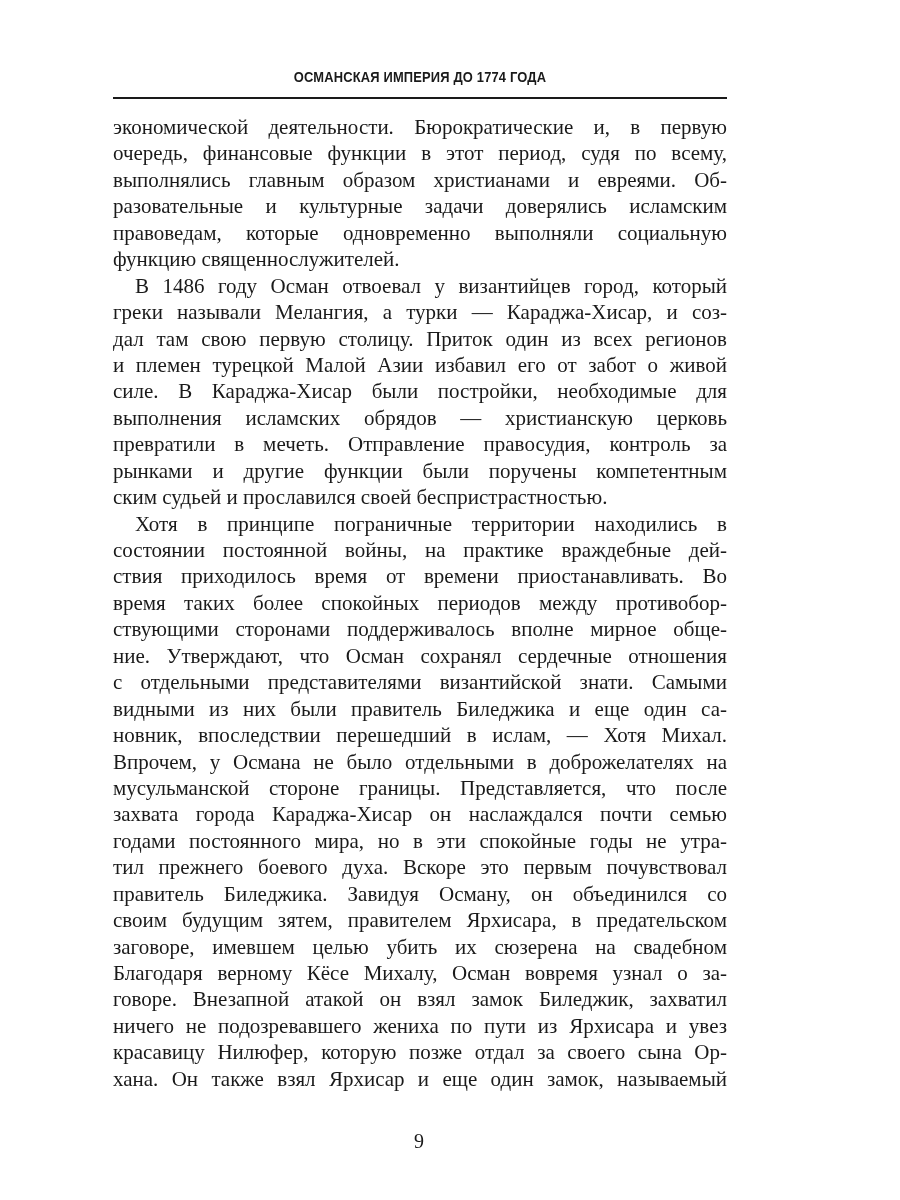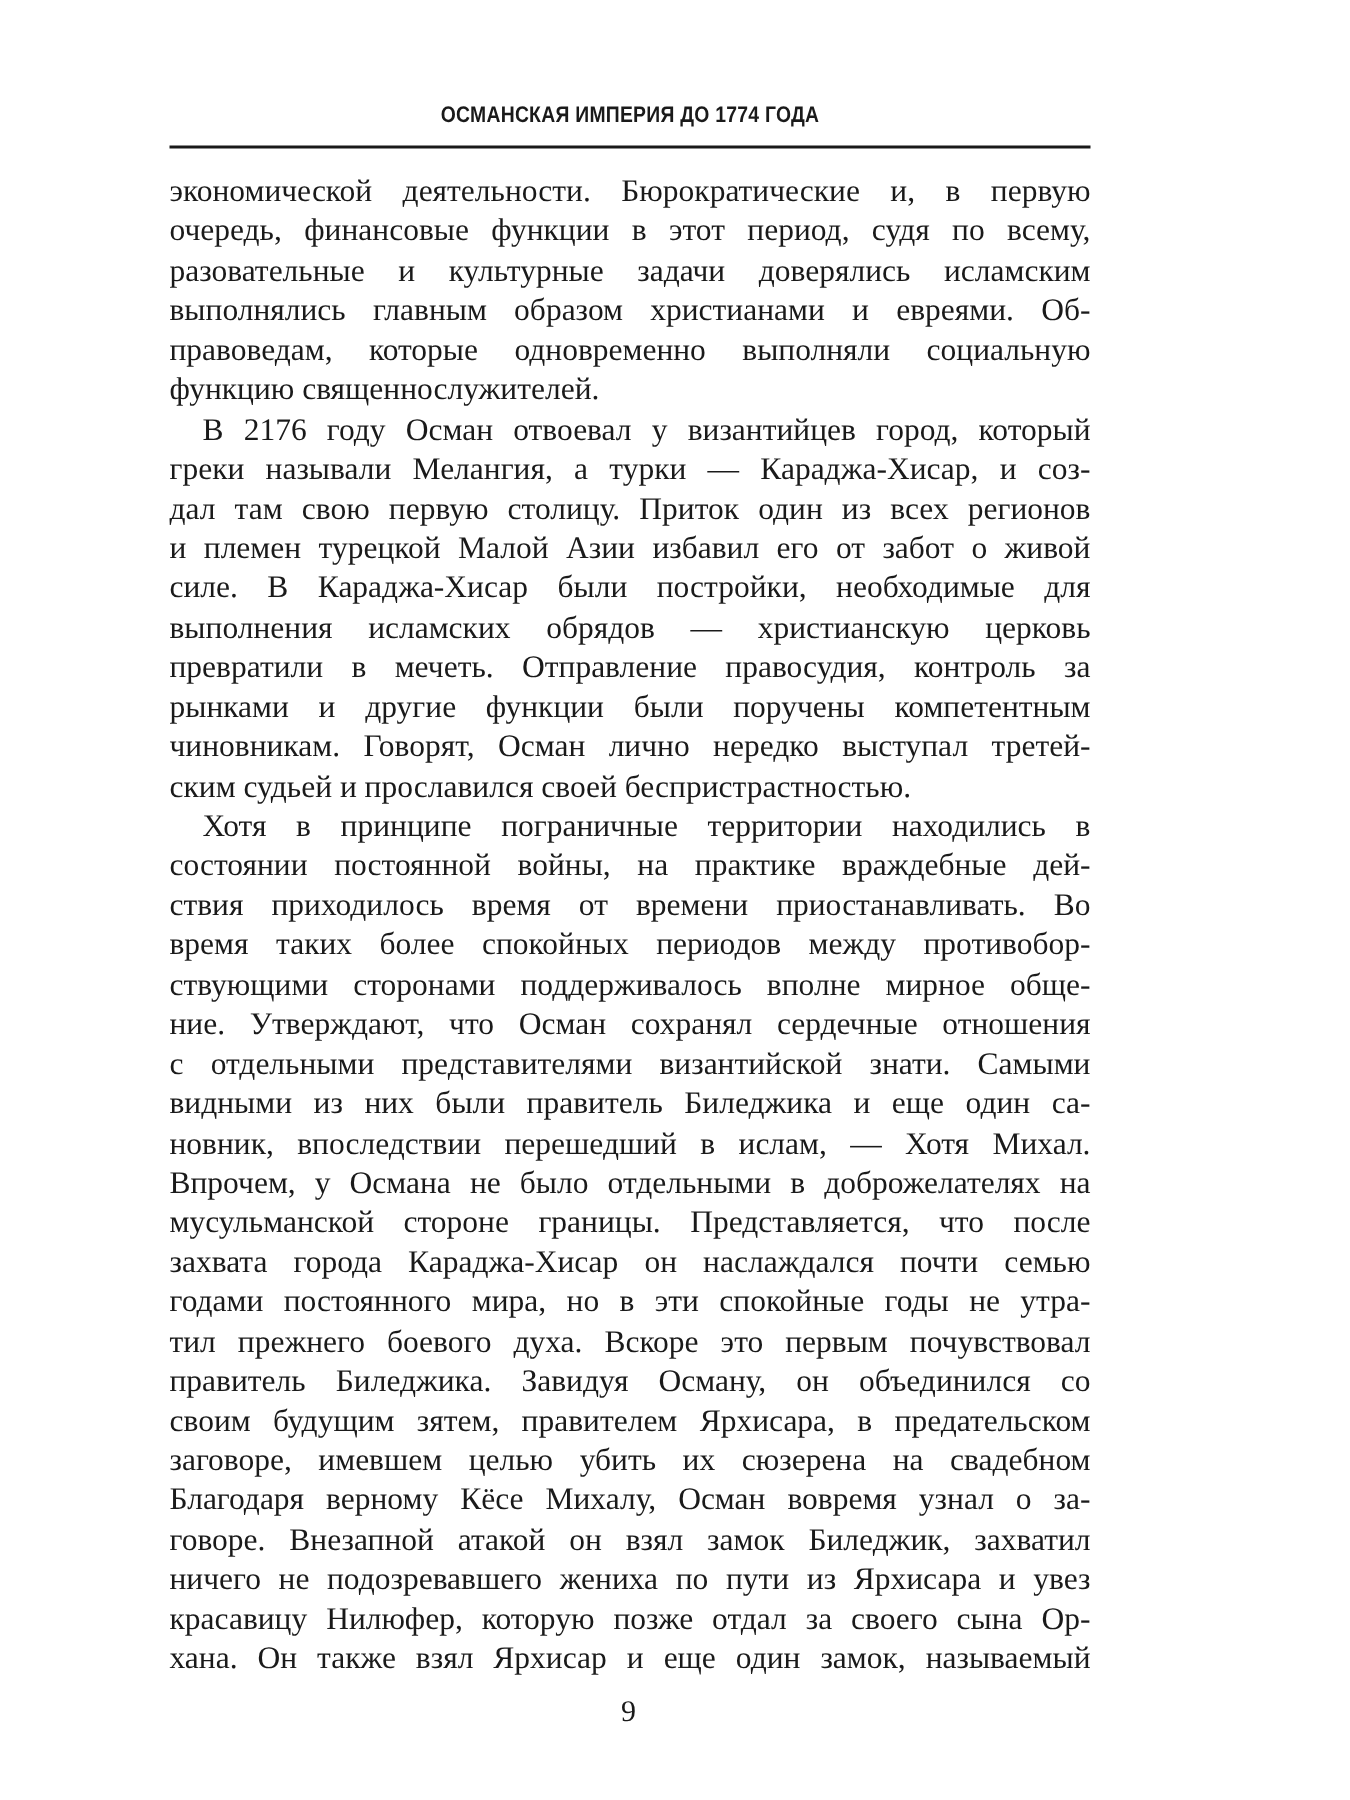--- a/index.html
+++ b/index.html
@@ -73,35 +73,34 @@
 </head>
 <body>
 
 <div class="running-head">ОСМАНСКАЯ ИМПЕРИЯ ДО 1774 ГОДА</div>
 <div class="rule"></div>
 
 <div class="body-text">
   <div>
     <span class="line">экономической деятельности. Бюрократические и, в первую</span>
     <span class="line">очередь, финансовые функции в этот период, судя по всему,</span>
+    <span class="line">выполнялись главным образом христианами и евреями. Об-</span>
     <span class="line">разовательные и культурные задачи доверялись исламским</span>
-    <span class="line">выполнялись главным образом христианами и евреями. Об-</span>
     <span class="line">правоведам, которые одновременно выполняли социальную</span>
     <span class="line last">функцию священнослужителей.</span>
   </div>
   <div>
-    <span class="line indent">В 2176 году Осман отвоевал у византийцев город, который</span>
+    <span class="line indent">В 1486 году Осман отвоевал у византийцев город, который</span>
     <span class="line">греки называли Мелангия, а турки — Караджа-Хисар, и соз-</span>
     <span class="line">дал там свою первую столицу. Приток один из всех регионов</span>
     <span class="line">и племен турецкой Малой Азии избавил его от забот о живой</span>
     <span class="line">силе. В Караджа-Хисар были постройки, необходимые для</span>
     <span class="line">выполнения исламских обрядов — христианскую церковь</span>
     <span class="line">превратили в мечеть. Отправление правосудия, контроль за</span>
     <span class="line">рынками и другие функции были поручены компетентным</span>
-    <span class="line">чиновникам. Говорят, Осман лично нередко выступал третей-</span>
     <span class="line last">ским судьей и прославился своей беспристрастностью.</span>
   </div>
   <div>
     <span class="line indent">Хотя в принципе пограничные территории находились в</span>
     <span class="line">состоянии постоянной войны, на практике враждебные дей-</span>
     <span class="line">ствия приходилось время от времени приостанавливать. Во</span>
     <span class="line">время таких более спокойных периодов между противобор-</span>
     <span class="line">ствующими сторонами поддерживалось вполне мирное обще-</span>
     <span class="line">ние. Утверждают, что Осман сохранял сердечные отношения</span>
     <span class="line">с отдельными представителями византийской знати. Самыми</span>

